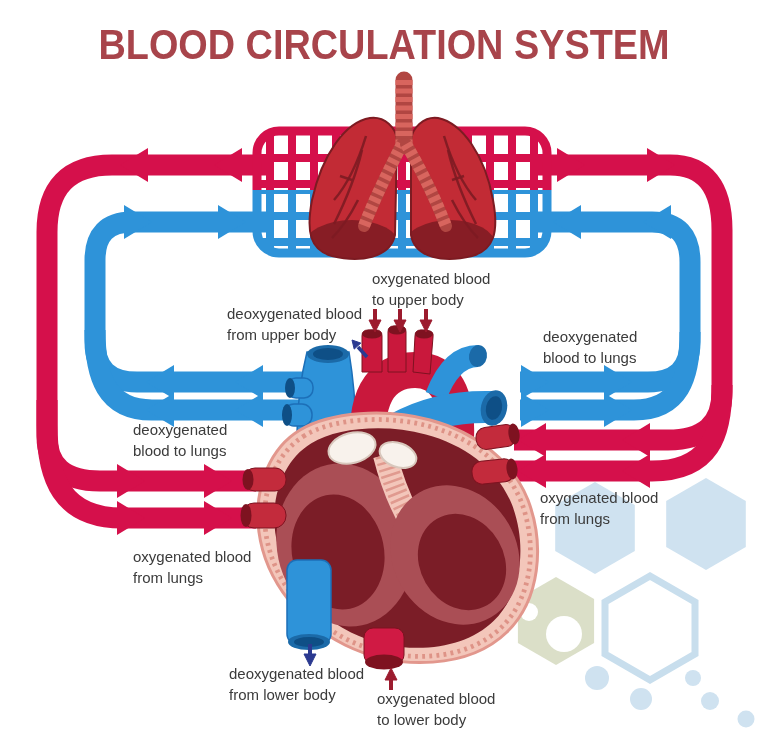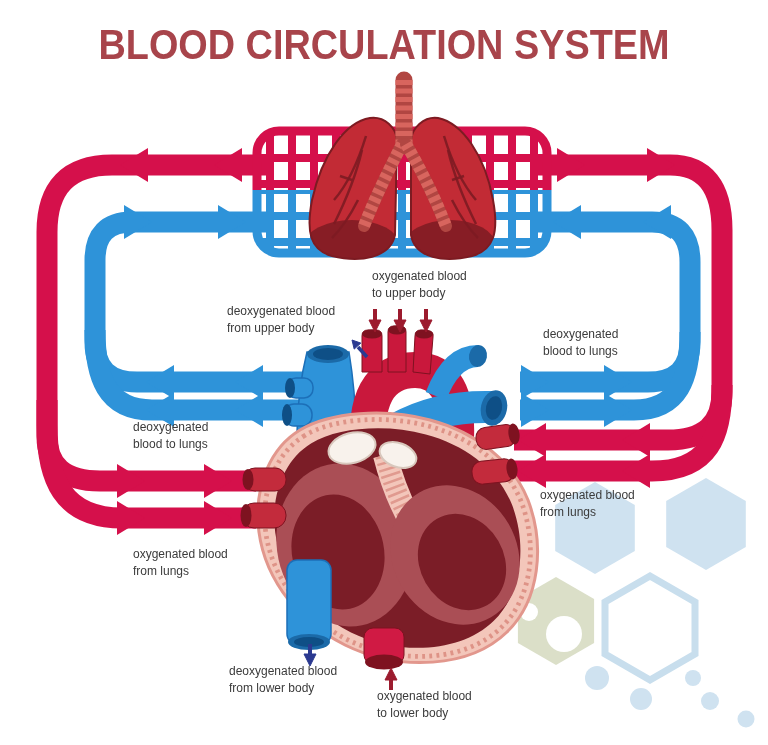--- a/index.html
+++ b/index.html
@@ -2,21 +2,21 @@
 <html style="--artery: #D5104B; --vein: #2E93D9; --vein-dark: #1C6FB8; --title-red: #A8444B; --label-text: #3B3B3B; --lung-red: #C22B35; --lung-dark: #7D1B22; --trachea: #D8655E; --trachea-dark: #B14642; --heart-outline: #F3C6BA; --heart-outline-edge: #E2978D; --heart-chamber: #7B1D27; --heart-wall: #AA4E55; --aorta-red: #C9183C; --vessel-opening-red: #7E1220; --vessel-opening-blue: #0E4F86; --vein-mouth: #1B6AA8; --annotation-red: #9C1B2E; --annotation-navy: #2B3990; --hex-blue: #CFE2F0; --hex-green: #DBDFC8;"><head>
 <meta charset="utf-8">
 <style>
   html,body{margin:0;padding:0;background:#ffffff;}
   .stage{position:relative;width:756px;height:745px;background:#fff;overflow:hidden;
          font-family:"Liberation Sans",sans-serif;}
   .title{position:absolute;left:0;top:20px;width:768px;text-align:center;margin:0;
          font-size:43px;font-weight:bold;color:var(--title-red);letter-spacing:0px;
          transform:scaleX(0.88);transform-origin:50% 50%;white-space:nowrap;}
   svg.diagram{position:absolute;left:0;top:0;}
-  .label{position:absolute;font-size:12px;line-height:1.42;color:var(--label-text);
+  .label{position:absolute;font-size:15px;line-height:1.42;color:var(--label-text);
          white-space:pre-line;}
   
   .artery-pipe{stroke:var(--artery);stroke-width:21;fill:none;}
   .vein-pipe{stroke:var(--vein);stroke-width:21;fill:none;}
   .artery-head{fill:var(--artery);}
   .vein-head{fill:var(--vein);}
   .grid-red{stroke:var(--artery);fill:none;}
   .grid-blue{stroke:var(--vein);fill:none;}
   .lung{fill:var(--lung-red);stroke:var(--lung-dark);stroke-width:2;}
   .lung-shade{fill:var(--lung-dark);opacity:.85;}

